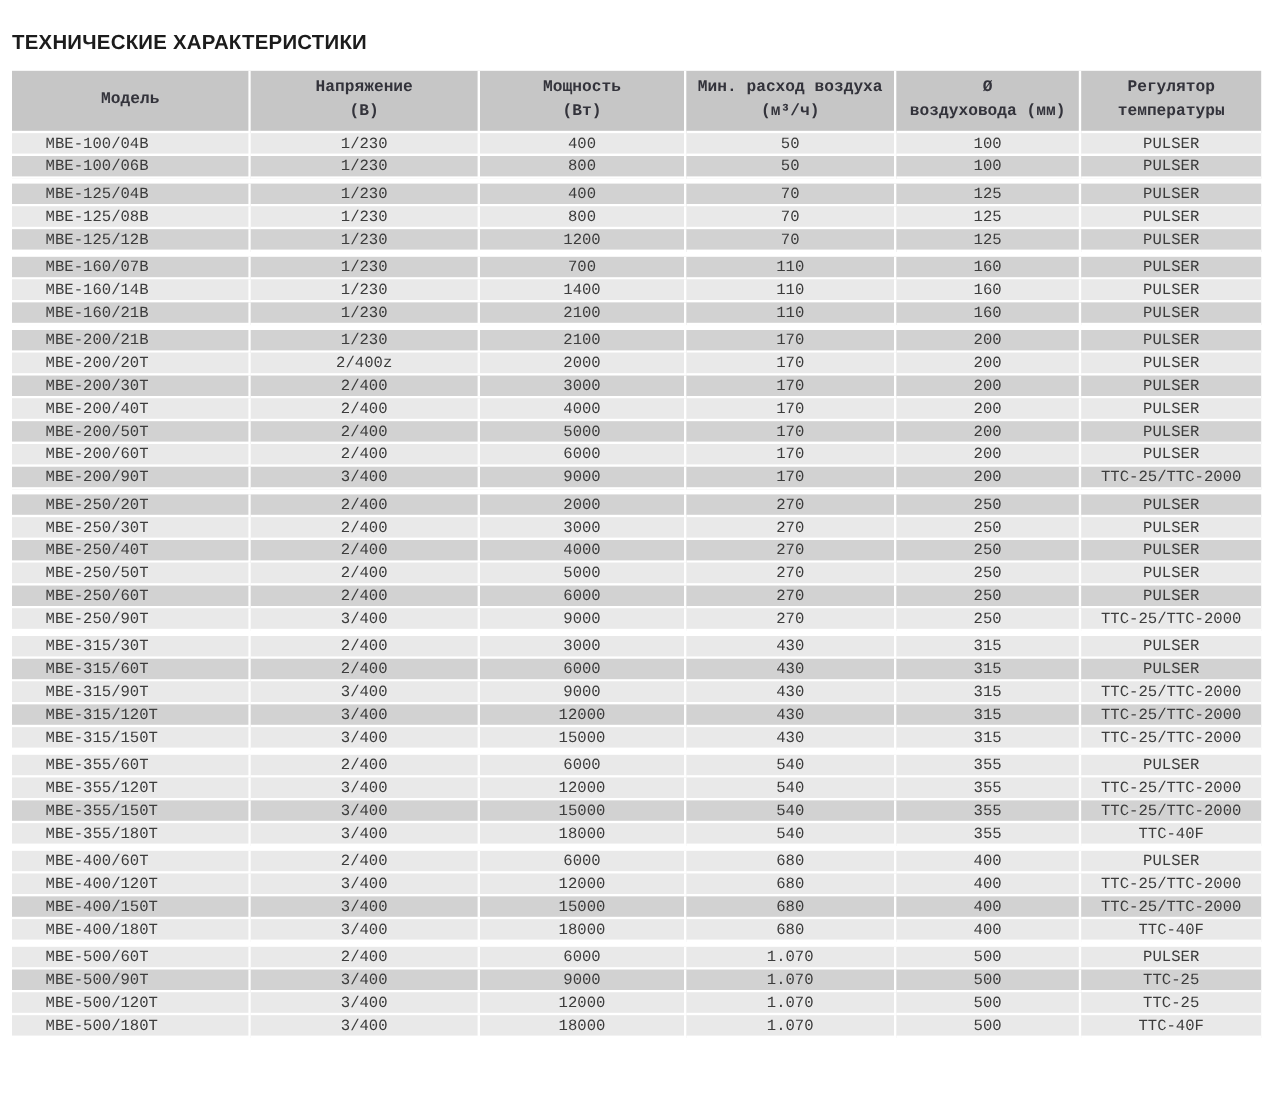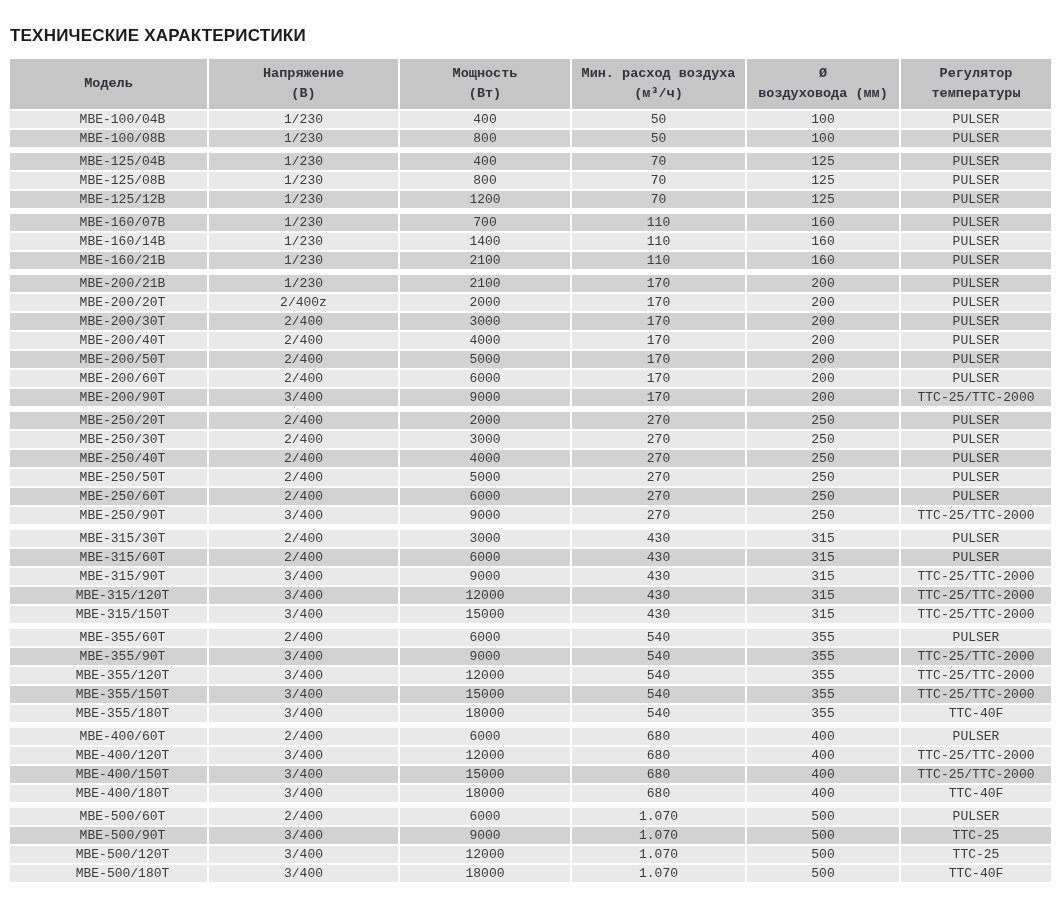--- a/index.html
+++ b/index.html
@@ -53,21 +53,21 @@
   .spec-table td {
     height: 19px;
     font-size: 13px;
     color: #3c3c3c;
     text-align: center;
     border-right: 2px solid #ffffff;
     border-bottom: 2px solid #ffffff;
   }
   .spec-table td:last-child { border-right: none; }
   .spec-table td.c0 {
-    text-align: center;
+    text-align: left;
     padding-left: 28px;
   }
   tr.light td { background: #e9e9e9; }
   tr.dark td  { background: #d2d2d2; }
   tr.spacer-row td {
     height: 4px;
     background: #ffffff;
     border: none;
   }
 </style>
@@ -117,21 +117,21 @@
     <tbody>
         <tr class="light">
           <td class="c0">MBE-100/04B</td>
           <td class="c1">1/230</td>
           <td class="c2">400</td>
           <td class="c3">50</td>
           <td class="c4">100</td>
           <td class="c5">PULSER</td>
         </tr>
         <tr class="dark">
-          <td class="c0">MBE-100/08B</td>
+          <td class="c0">MBE-100/06B</td>
           <td class="c1">1/230</td>
           <td class="c2">800</td>
           <td class="c3">50</td>
           <td class="c4">100</td>
           <td class="c5">PULSER</td>
         </tr>
         <tr class="spacer-row">
           <td colspan="6"></td>
         </tr>
         <tr class="dark">
@@ -341,28 +341,20 @@
         <tr class="spacer-row">
           <td colspan="6"></td>
         </tr>
         <tr class="light">
           <td class="c0">MBE-355/60T</td>
           <td class="c1">2/400</td>
           <td class="c2">6000</td>
           <td class="c3">540</td>
           <td class="c4">355</td>
           <td class="c5">PULSER</td>
-        </tr>
-        <tr class="dark">
-          <td class="c0">MBE-355/90T</td>
-          <td class="c1">3/400</td>
-          <td class="c2">9000</td>
-          <td class="c3">540</td>
-          <td class="c4">355</td>
-          <td class="c5">TTC-25/TTC-2000</td>
         </tr>
         <tr class="light">
           <td class="c0">MBE-355/120T</td>
           <td class="c1">3/400</td>
           <td class="c2">12000</td>
           <td class="c3">540</td>
           <td class="c4">355</td>
           <td class="c5">TTC-25/TTC-2000</td>
         </tr>
         <tr class="dark">

